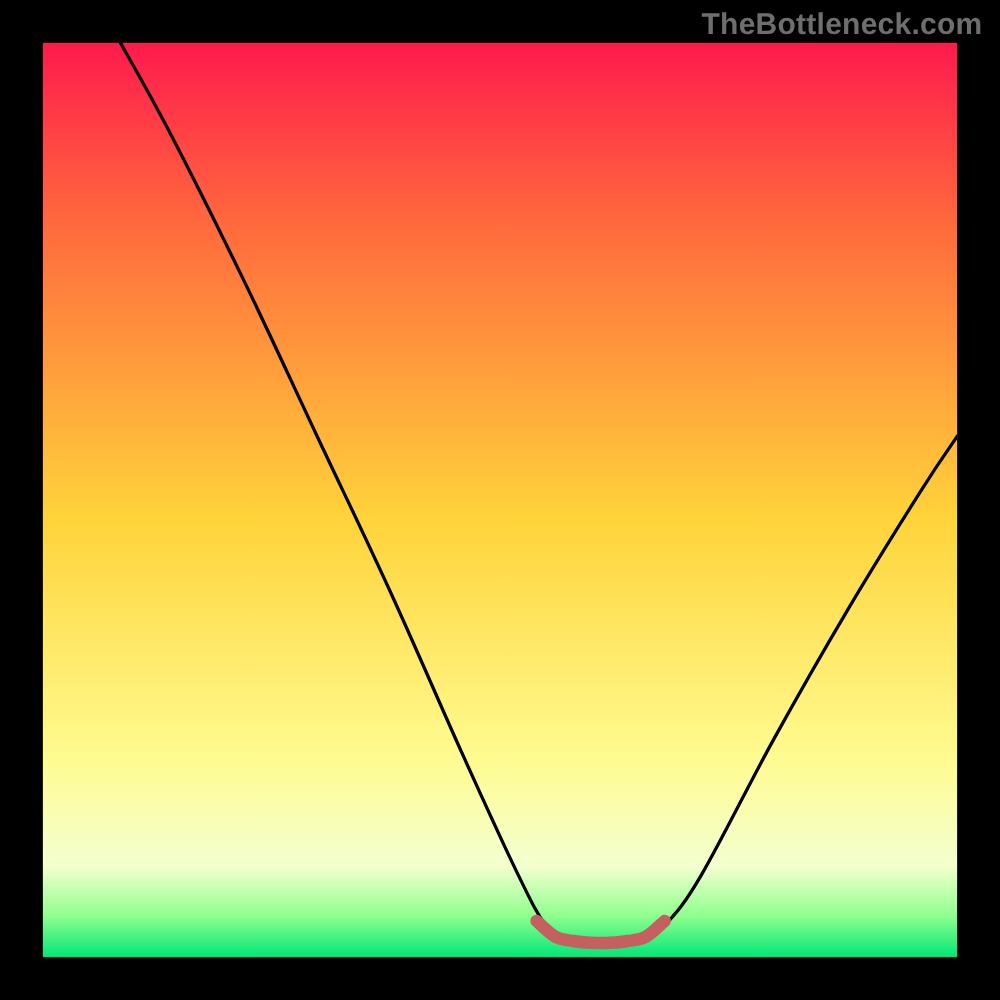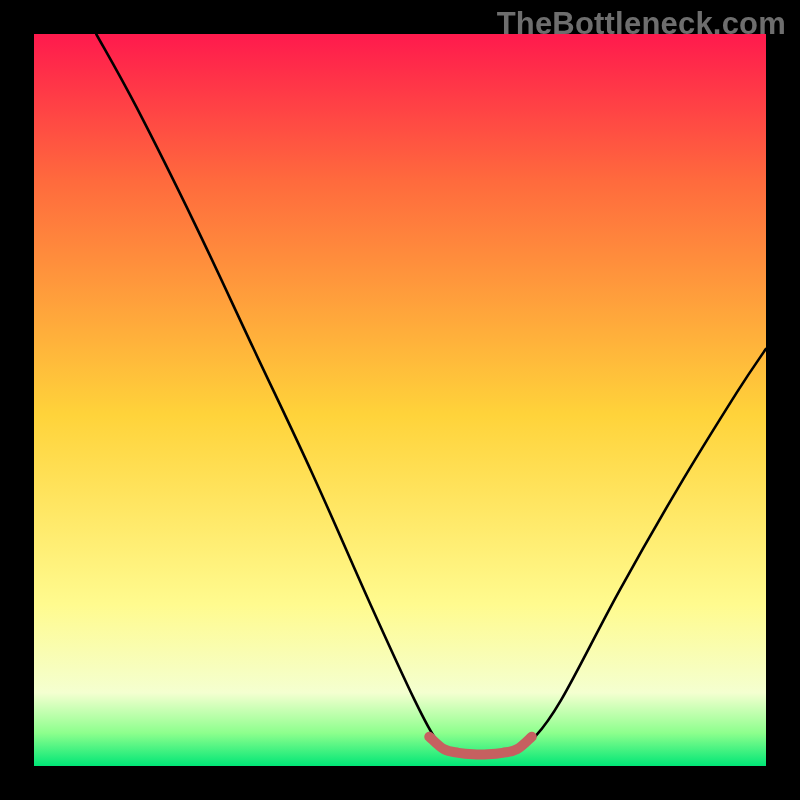--- a/index.html
+++ b/index.html
@@ -32,21 +32,21 @@
   }
   .curve-svg {
     position: absolute;
     inset: 0;
   }
   .watermark {
     position: absolute;
     top: 6px;
     right: 14px;
     font-family: Arial, Helvetica, sans-serif;
-    font-size: 31px;
+    font-size: 24px;
     font-weight: 600;
     color: #6e6e6e;
     letter-spacing: 0.2px;
   }
 </style>
 </head>
 <body>
 
 <div class="frame">
   <div class="plot">

